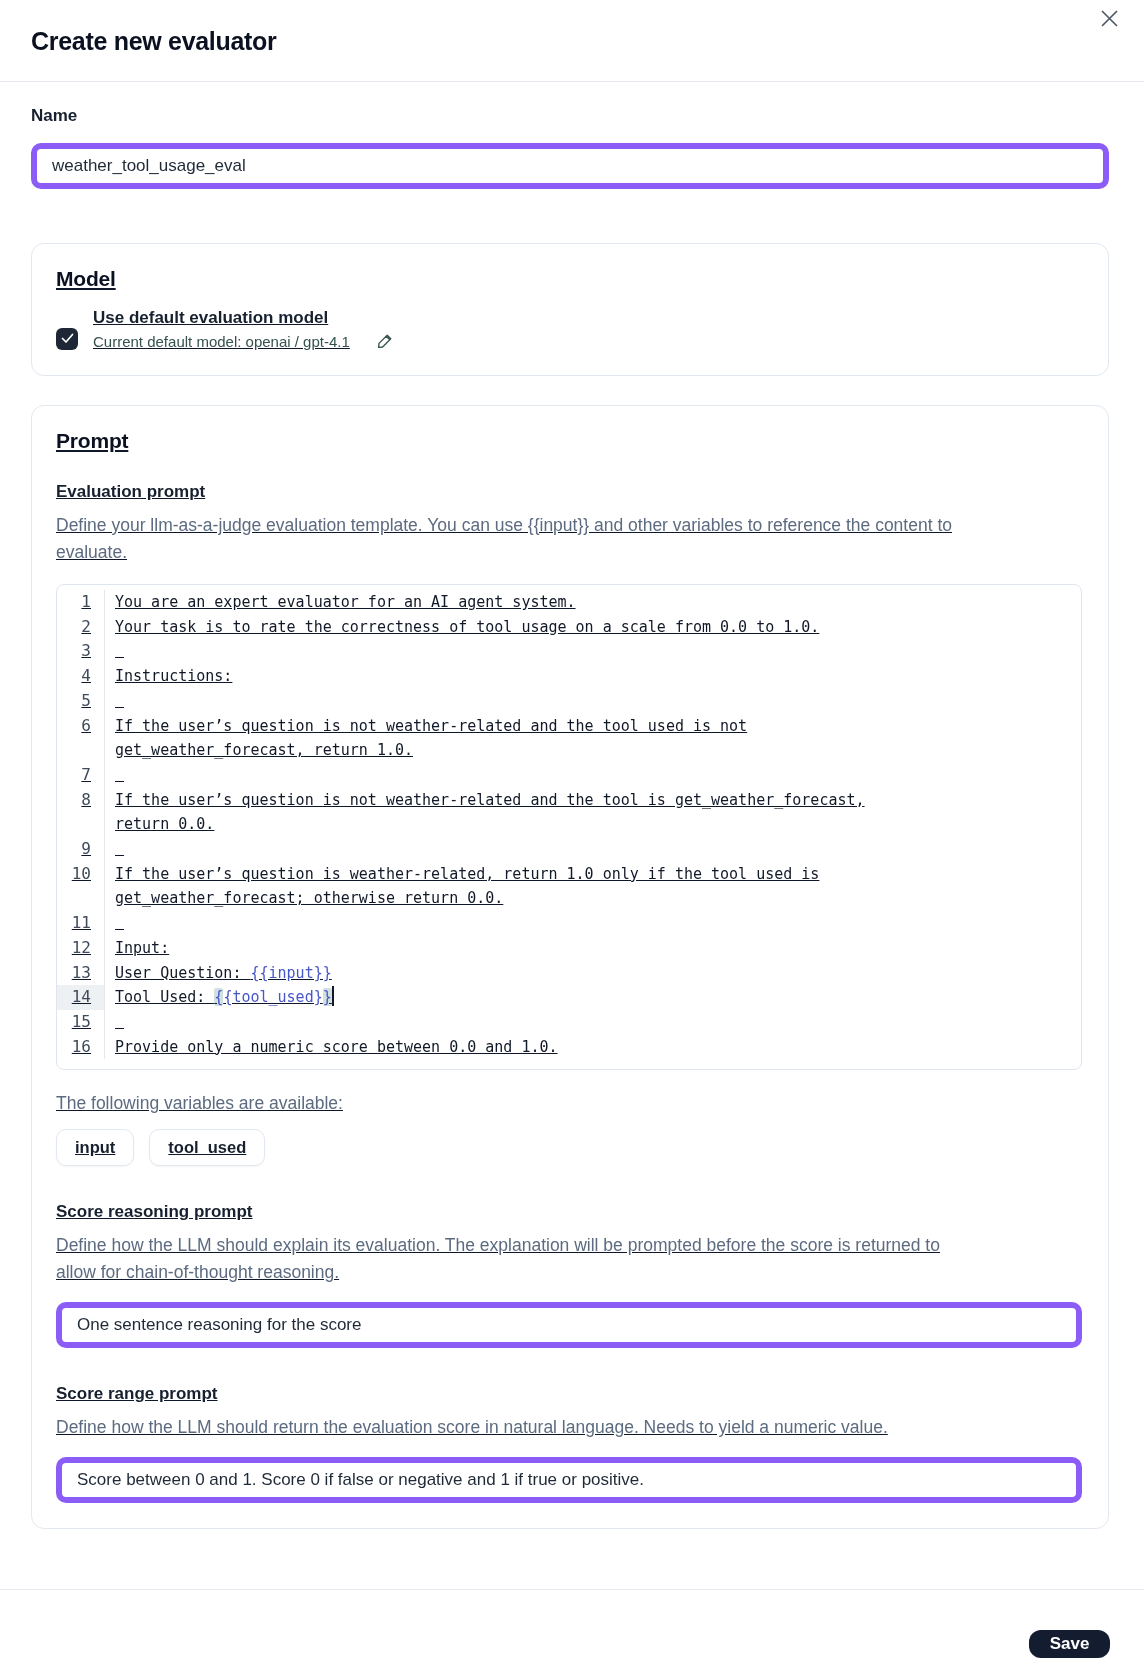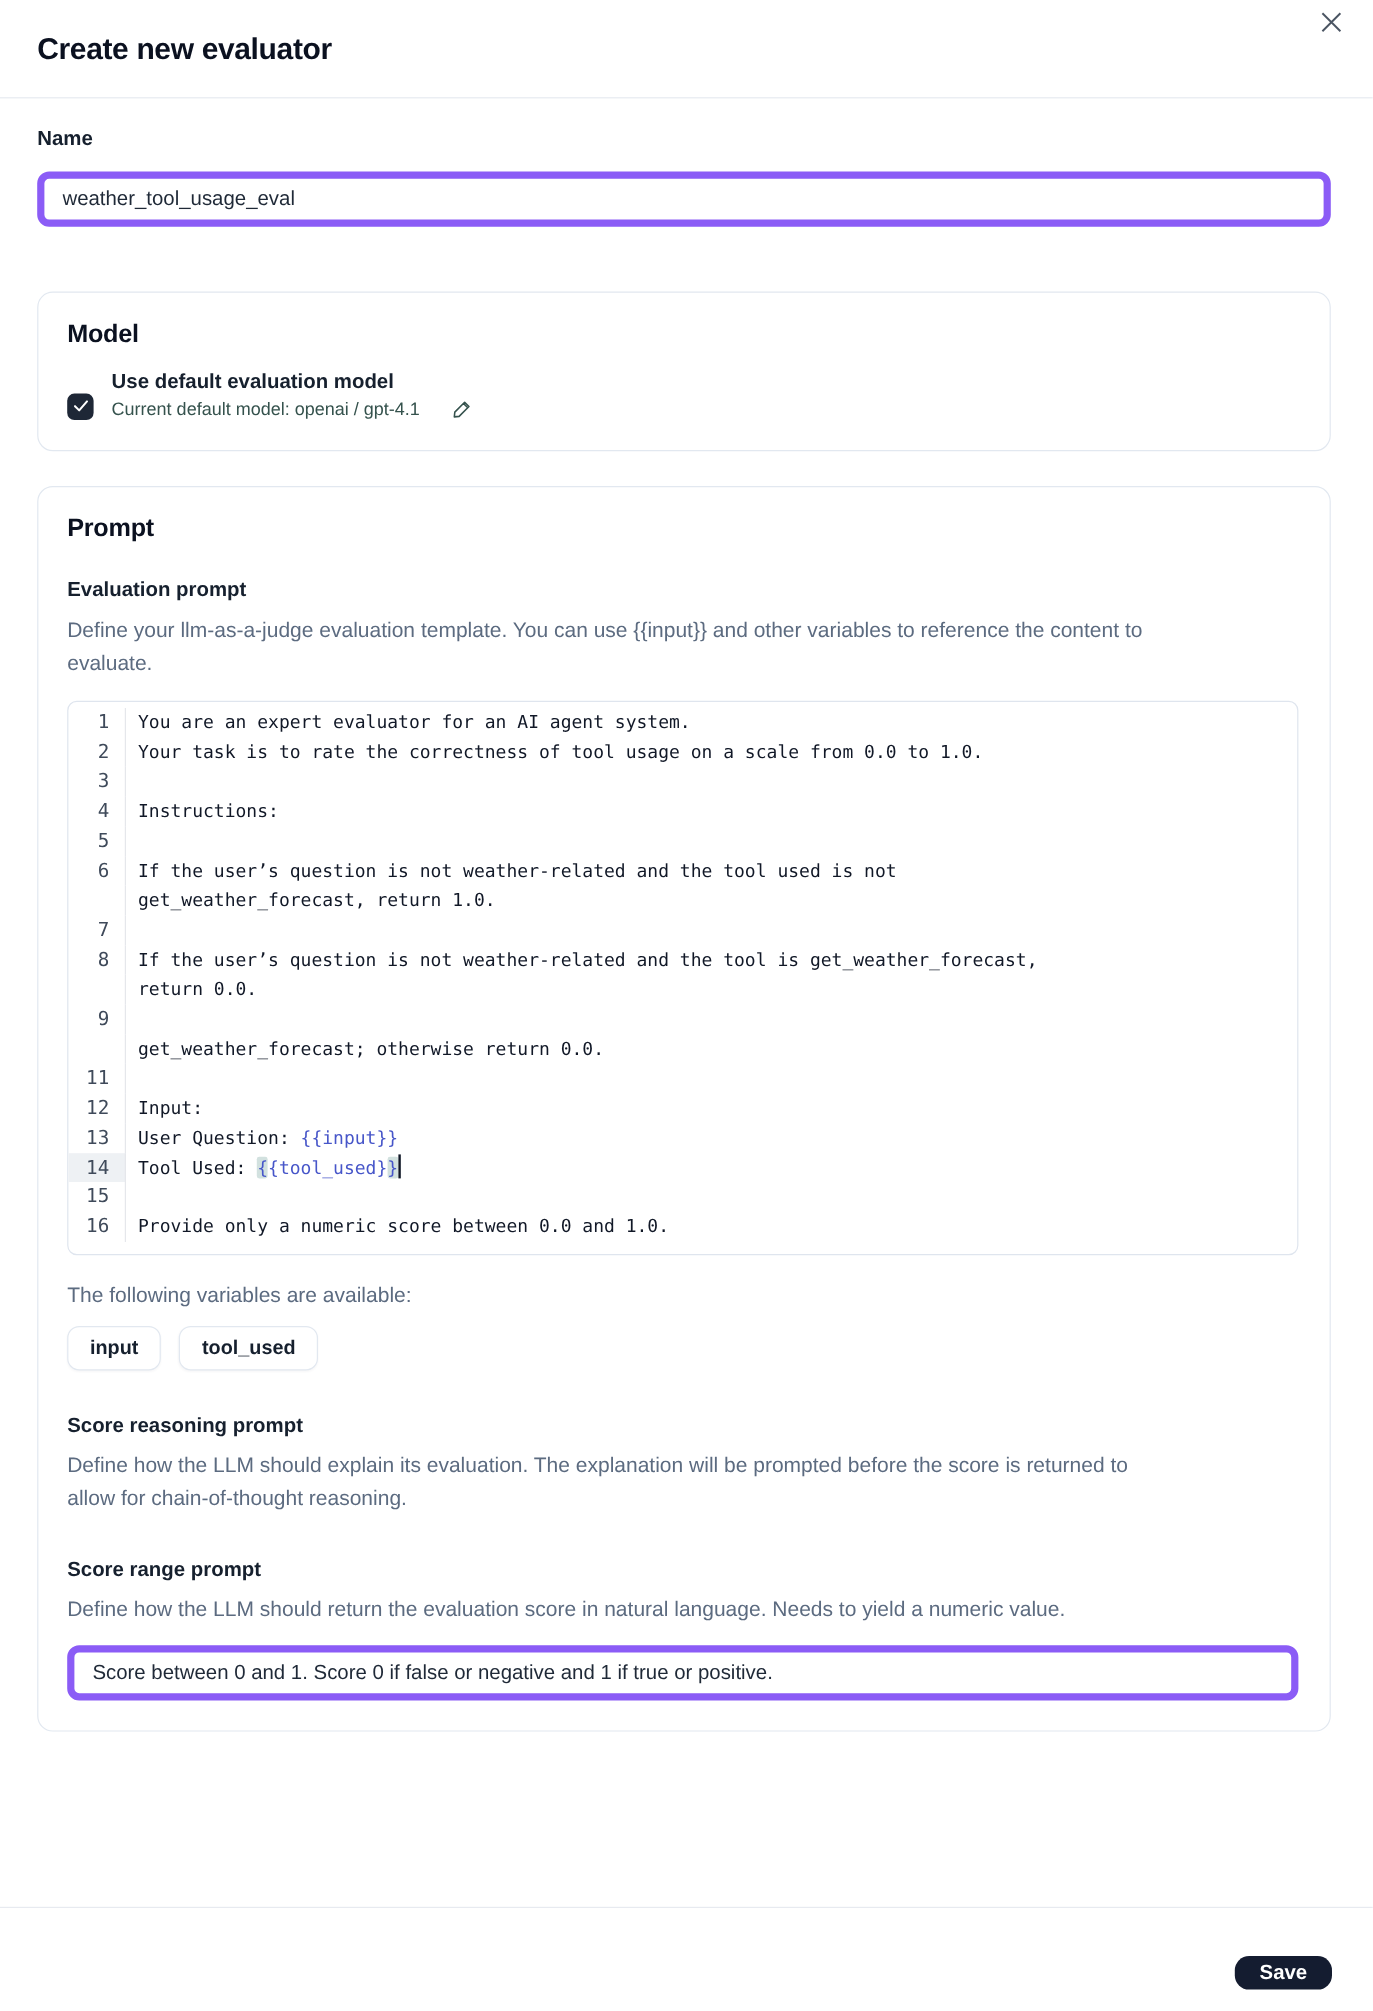--- a/index.html
+++ b/index.html
@@ -28,20 +28,21 @@
   .name-label { margin-top: 24px; font-weight: 600; }
   .text-input {
     width: 100%; height: 46px; margin-top: 17px;
     border: 6px solid #8b5cf6; border-radius: 10px;
     padding: 0 15px; font-size: 17px; color: #1f2937; background: #ffffff;
     font-family: "Liberation Sans", sans-serif; outline: none;
   }
   .card {
     border: 1px solid #e2e8f0; border-radius: 13px; background: #ffffff;
     padding: 23px 26px 25px 24px;
+    text-decoration: underline;
   }
   .model-card { margin-top: 54px; }
   .card-title { font-size: 21px; font-weight: 700; color: #0b1120; letter-spacing: -0.2px; }
   .checkbox-row { display: flex; align-items: flex-end; gap: 15px; margin-top: 17px; }
   .checkbox {
     width: 22px; height: 22px; border-radius: 6px; background: #1e2736;
     display: flex; align-items: center; justify-content: center; flex: 0 0 auto;
     border: none; cursor: pointer;
   }
   .checkbox-texts { display: flex; flex-direction: column; gap: 4px; }
@@ -184,20 +185,24 @@
         </div>
         <div class="code-row">
           <div class="gutter"></div>
           <div class="code-text"><span>return 0.0.</span></div>
         </div>
         <div class="code-row">
           <div class="gutter">9</div>
           <div class="code-text">&nbsp;</div>
         </div>
         <div class="code-row">
+          <div class="gutter">10</div>
+          <div class="code-text"><span>If the user’s question is weather-related, return 1.0 only if the tool used is</span></div>
+        </div>
+        <div class="code-row">
           <div class="gutter"></div>
           <div class="code-text"><span>get_weather_forecast; otherwise return 0.0.</span></div>
         </div>
         <div class="code-row">
           <div class="gutter">11</div>
           <div class="code-text">&nbsp;</div>
         </div>
         <div class="code-row">
           <div class="gutter">12</div>
           <div class="code-text"><span>Input:</span></div>
@@ -221,20 +226,21 @@
       </div>
 
     <div class="variables-label">The following variables are available:</div>
     <div class="chips-row" id="chips-row">
         <button class="chip">input</button>
         <button class="chip">tool_used</button>
       </div>
 
     <div class="field-label score-block-label">Score reasoning prompt</div>
     <div class="description">Define how the LLM should explain its evaluation. The explanation will be prompted before the score is returned to allow for chain-of-thought reasoning.</div>
+    <input class="text-input score-input" type="text" value="One sentence reasoning for the score" style="">
 
     <div class="field-label score-block-label">Score range prompt</div>
     <div class="description">Define how the LLM should return the evaluation score in natural language. Needs to yield a numeric value.</div>
     <input class="text-input score-input" type="text" value="Score between 0 and 1. Score 0 if false or negative and 1 if true or positive." style="">
   </div>
 
 </div>
 
 <div class="modal-footer">
   <button class="save-btn">Save</button>

